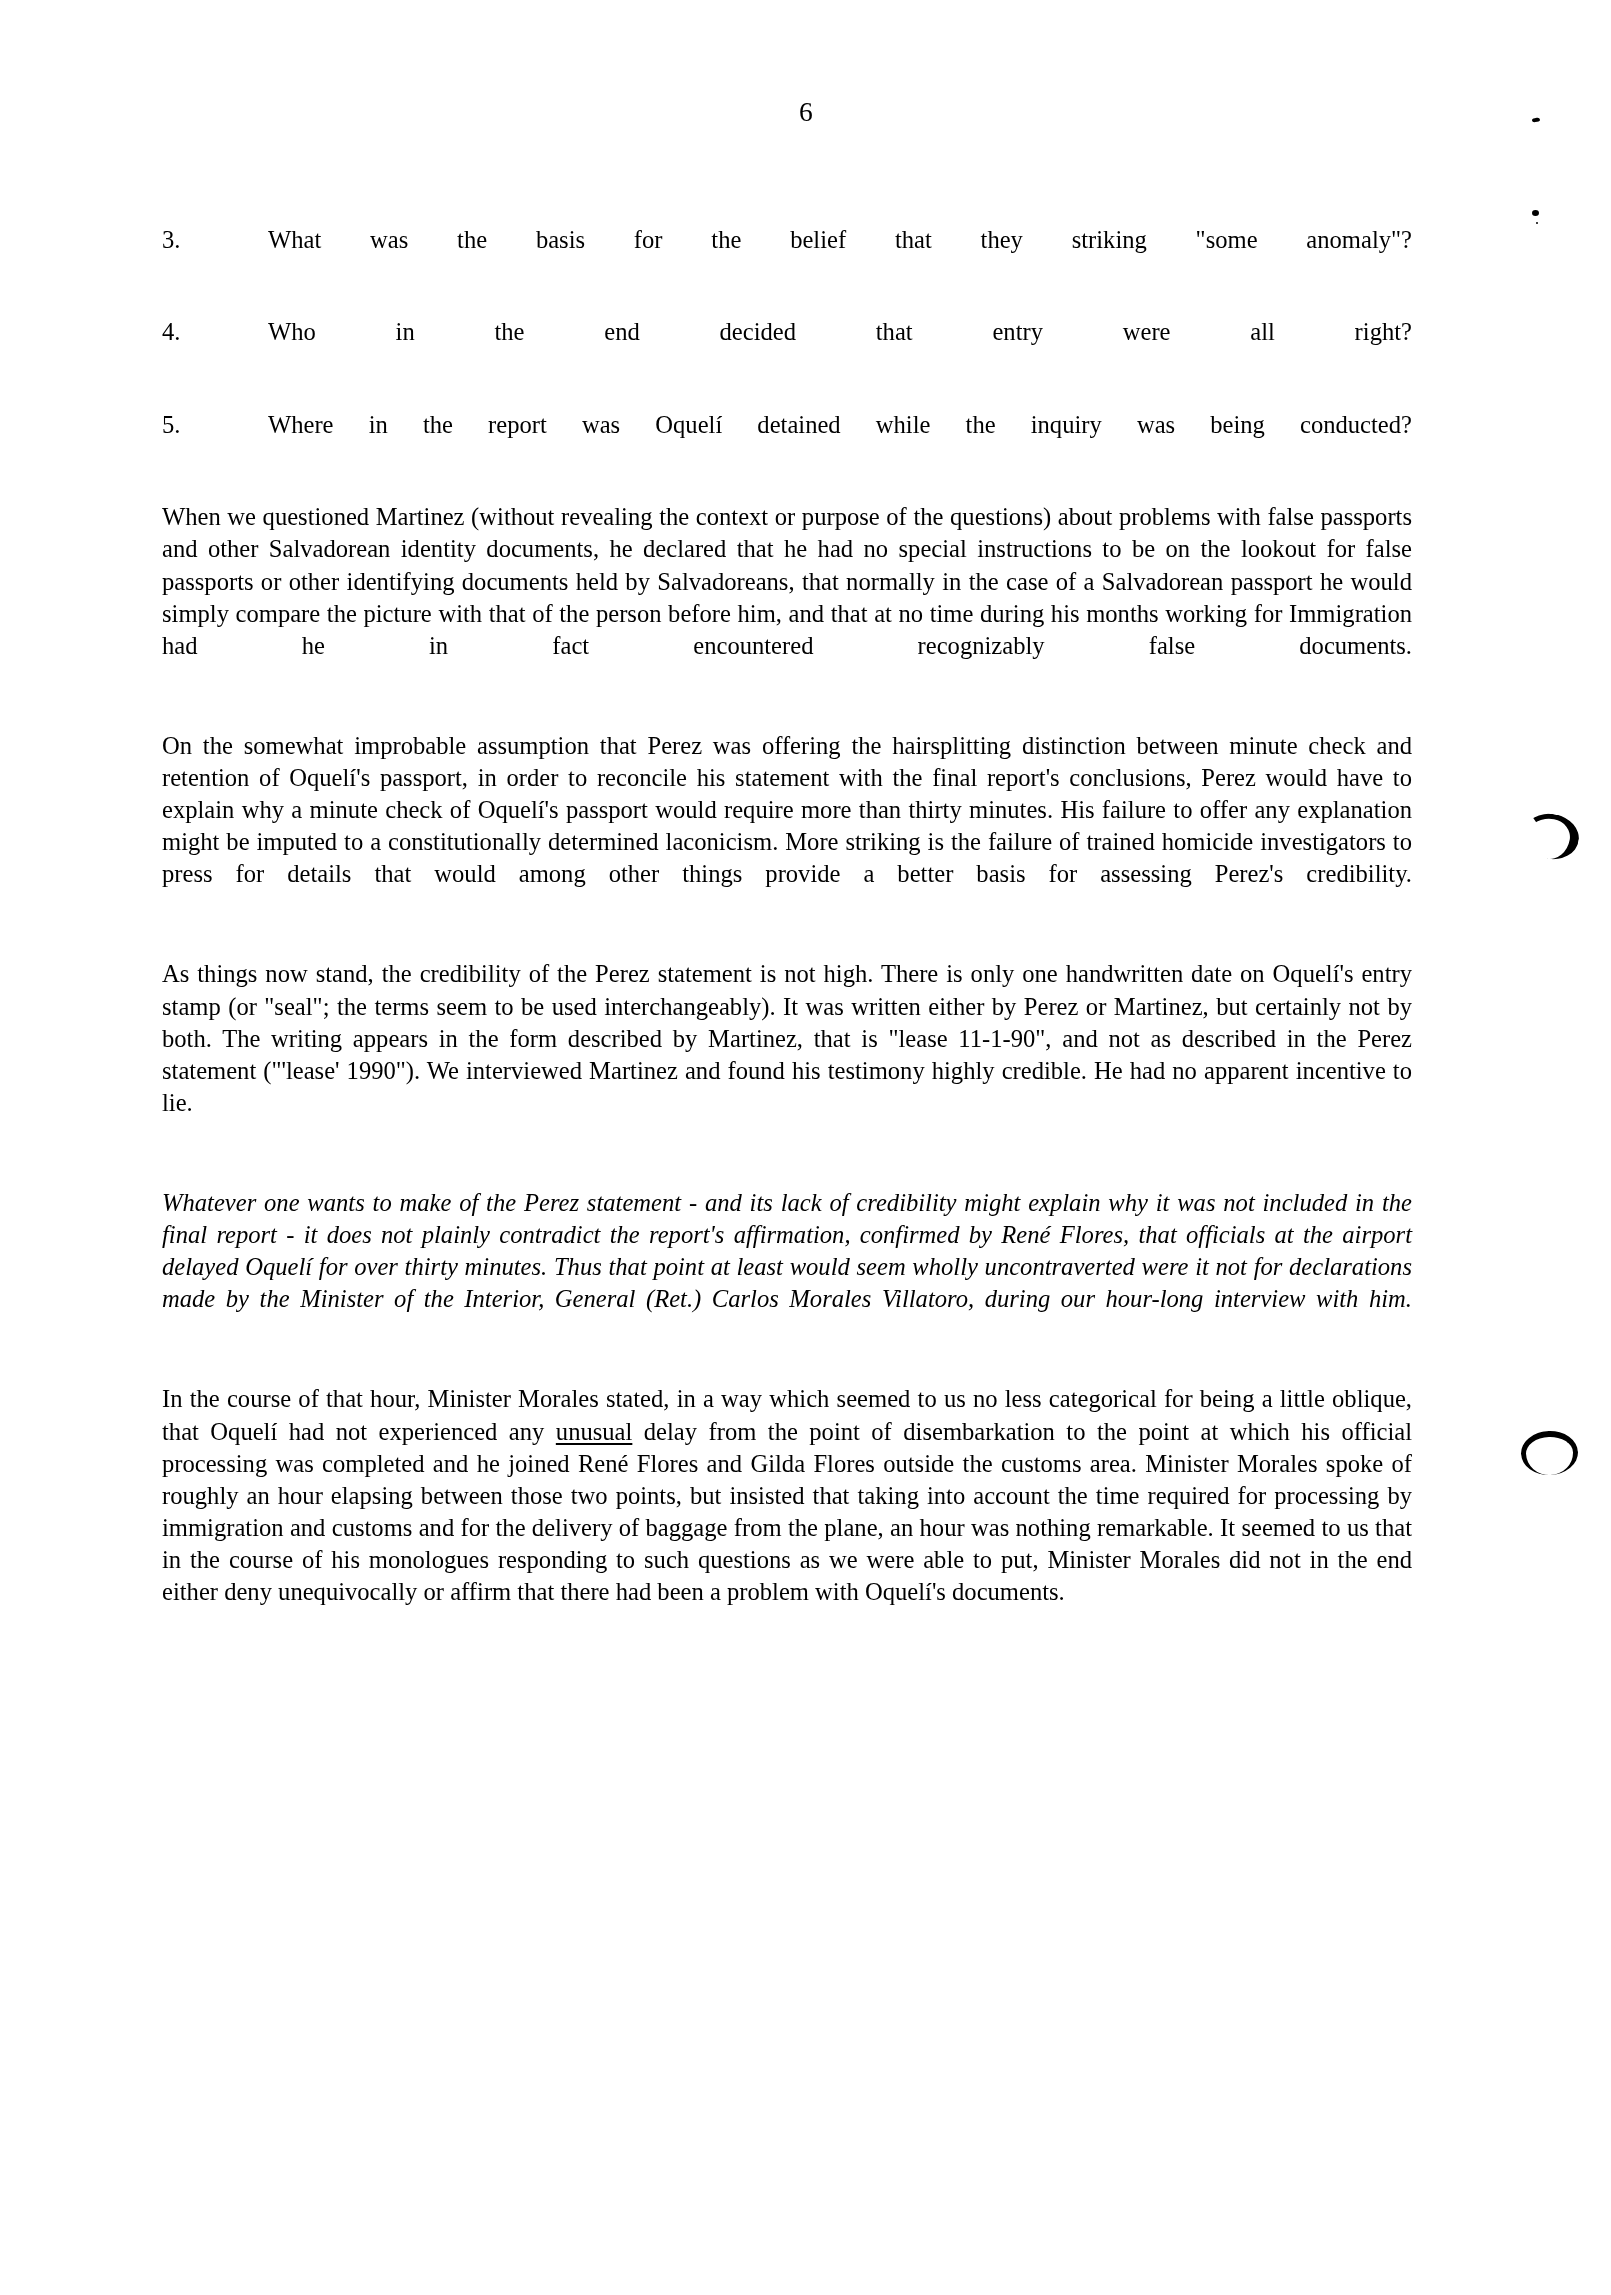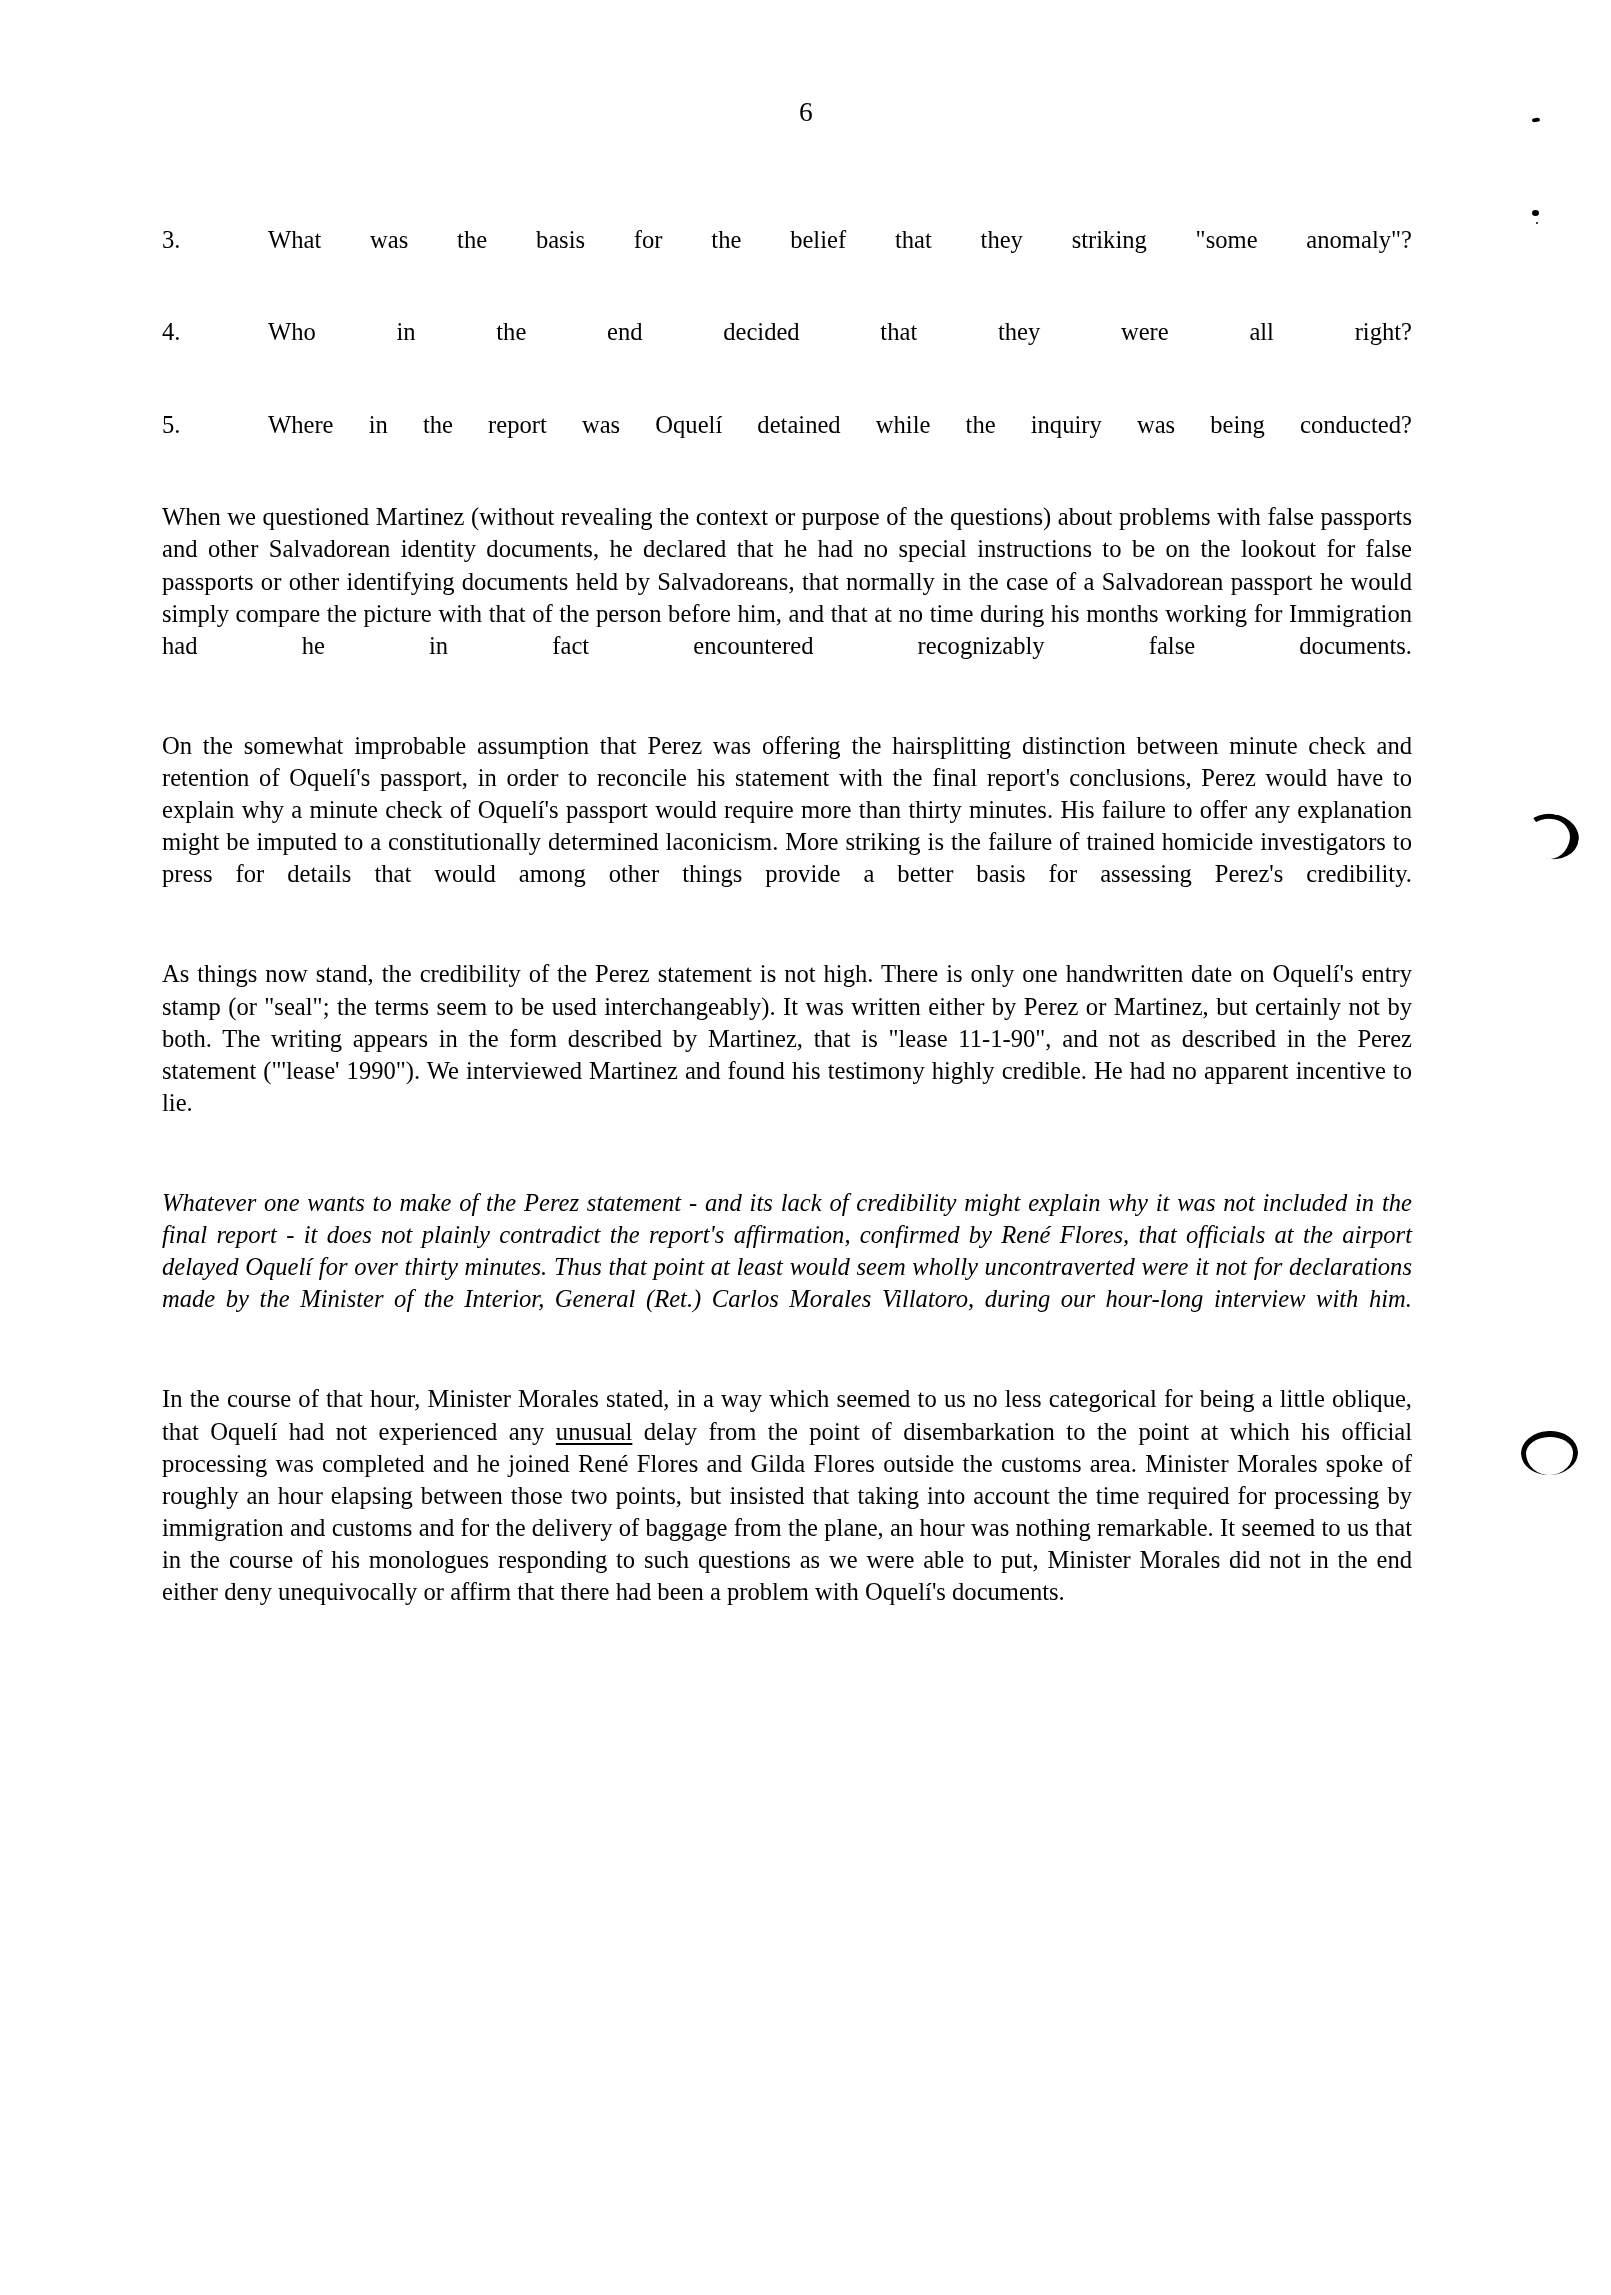--- a/index.html
+++ b/index.html
@@ -150,21 +150,21 @@
 
   <div id="body-column">
 
     <div class="question-row">
       <div class="q-number">3.</div>
       <div class="q-text">What was the basis for the belief that they striking "some anomaly"?</div>
     </div>
 
     <div class="question-row">
       <div class="q-number">4.</div>
-      <div class="q-text">Who in the end decided that they were all right?</div>
+      <div class="q-text">Who in the end decided that entry were all right?</div>
     </div>
 
     <div class="question-row">
       <div class="q-number">5.</div>
       <div class="q-text">Where in the report was Oquelí detained while the inquiry was being conducted?</div>
     </div>
 
     <p class="para" id="p-when">When we questioned Martinez (without revealing the context or purpose of the questions) about problems with false passports and other Salvadorean identity documents, he declared that he had no special instructions to be on the lookout for false passports or other identifying documents held by Salvadoreans, that normally in the case of a Salvadorean passport he would simply compare the picture with that of the person before him, and that at no time during his months working for Immigration had he in fact encountered recognizably false documents.</p>
 
     <p class="para" id="p-on-the">On the somewhat improbable assumption that Perez was offering the hairsplitting distinction between minute check and retention of Oquelí's passport, in order to reconcile his statement with the final report's conclusions, Perez would have to explain why a minute check of Oquelí's passport would require more than thirty minutes. His failure to offer any explanation might be imputed to a constitutionally determined laconicism. More striking is the failure of trained homicide investigators to press for details that would among other things provide a better basis for assessing Perez's credibility.</p>

